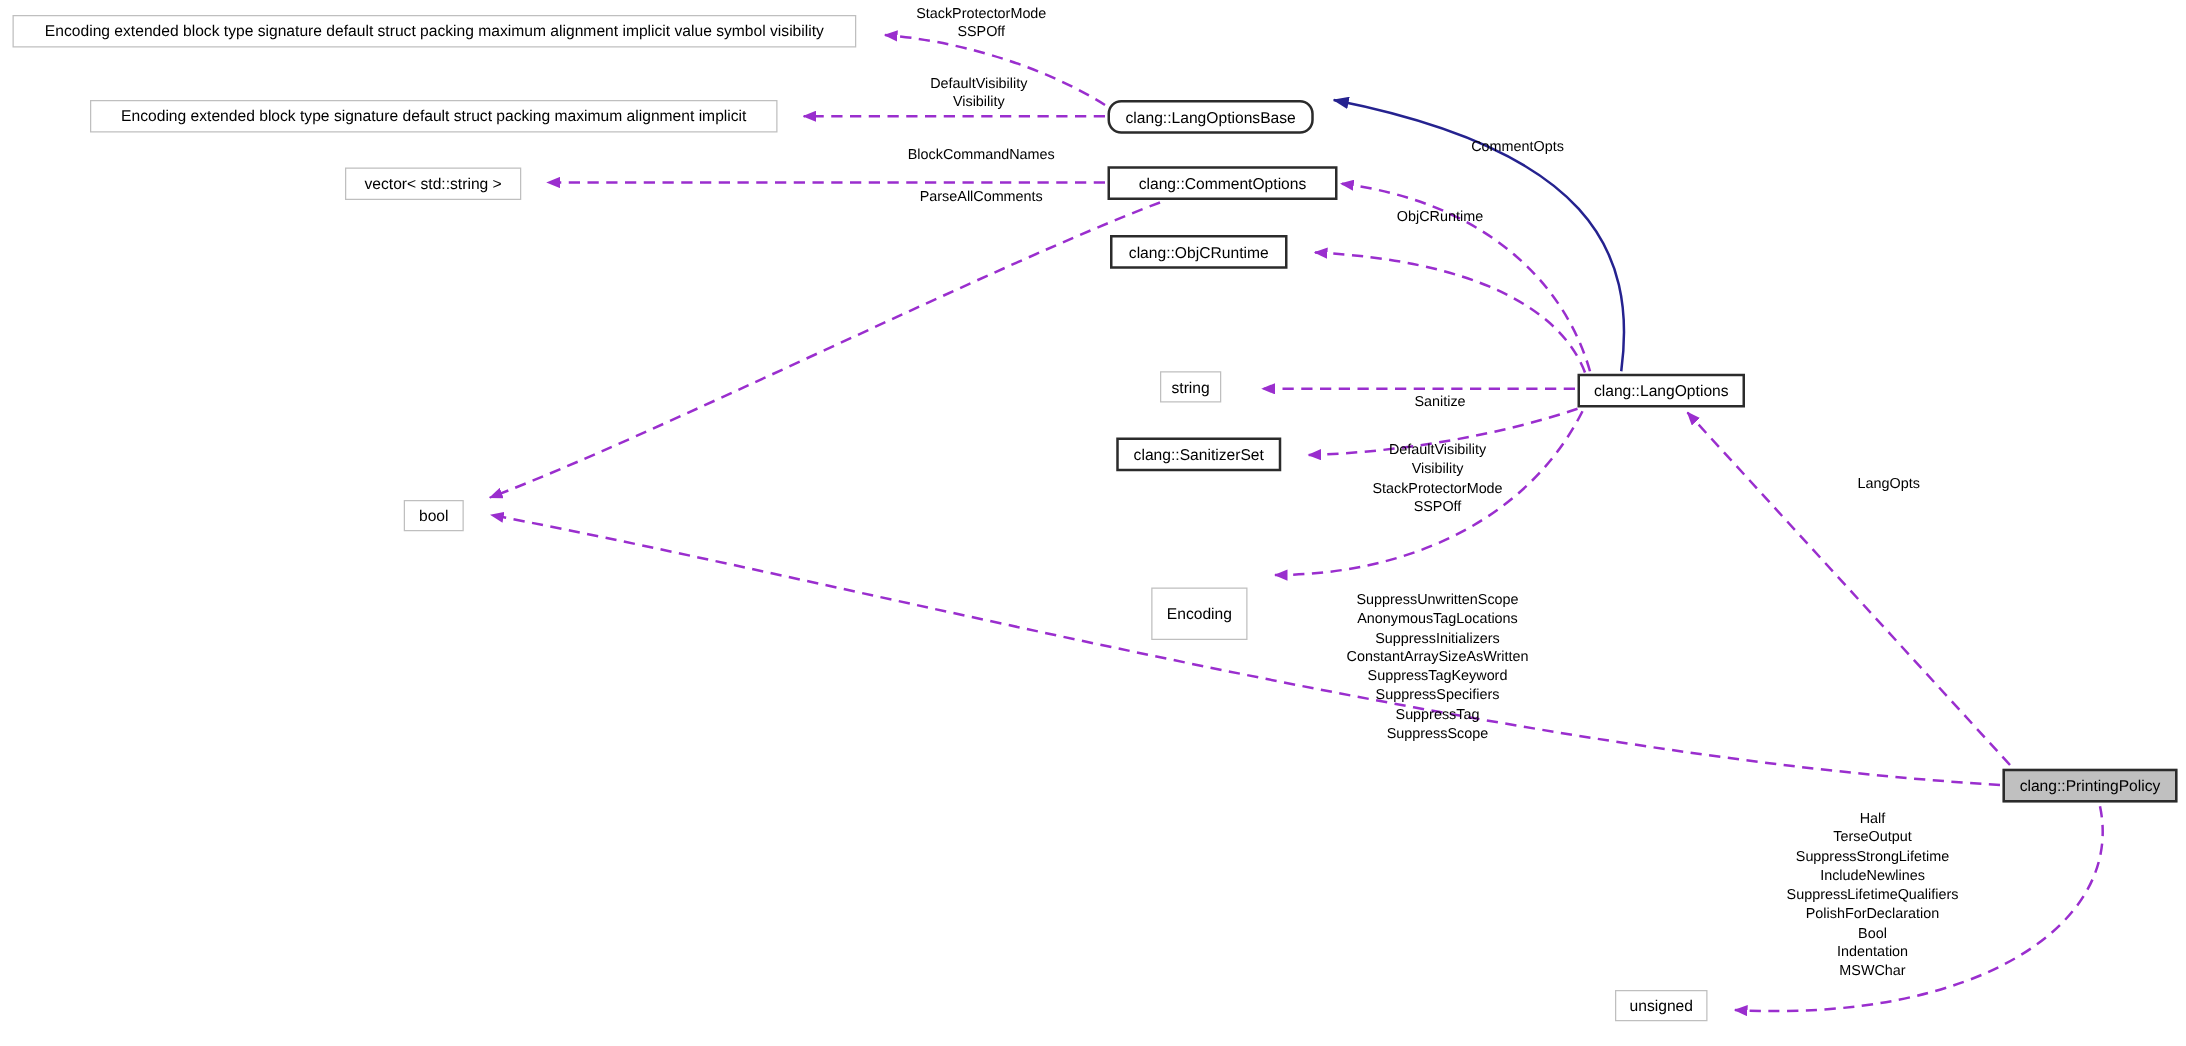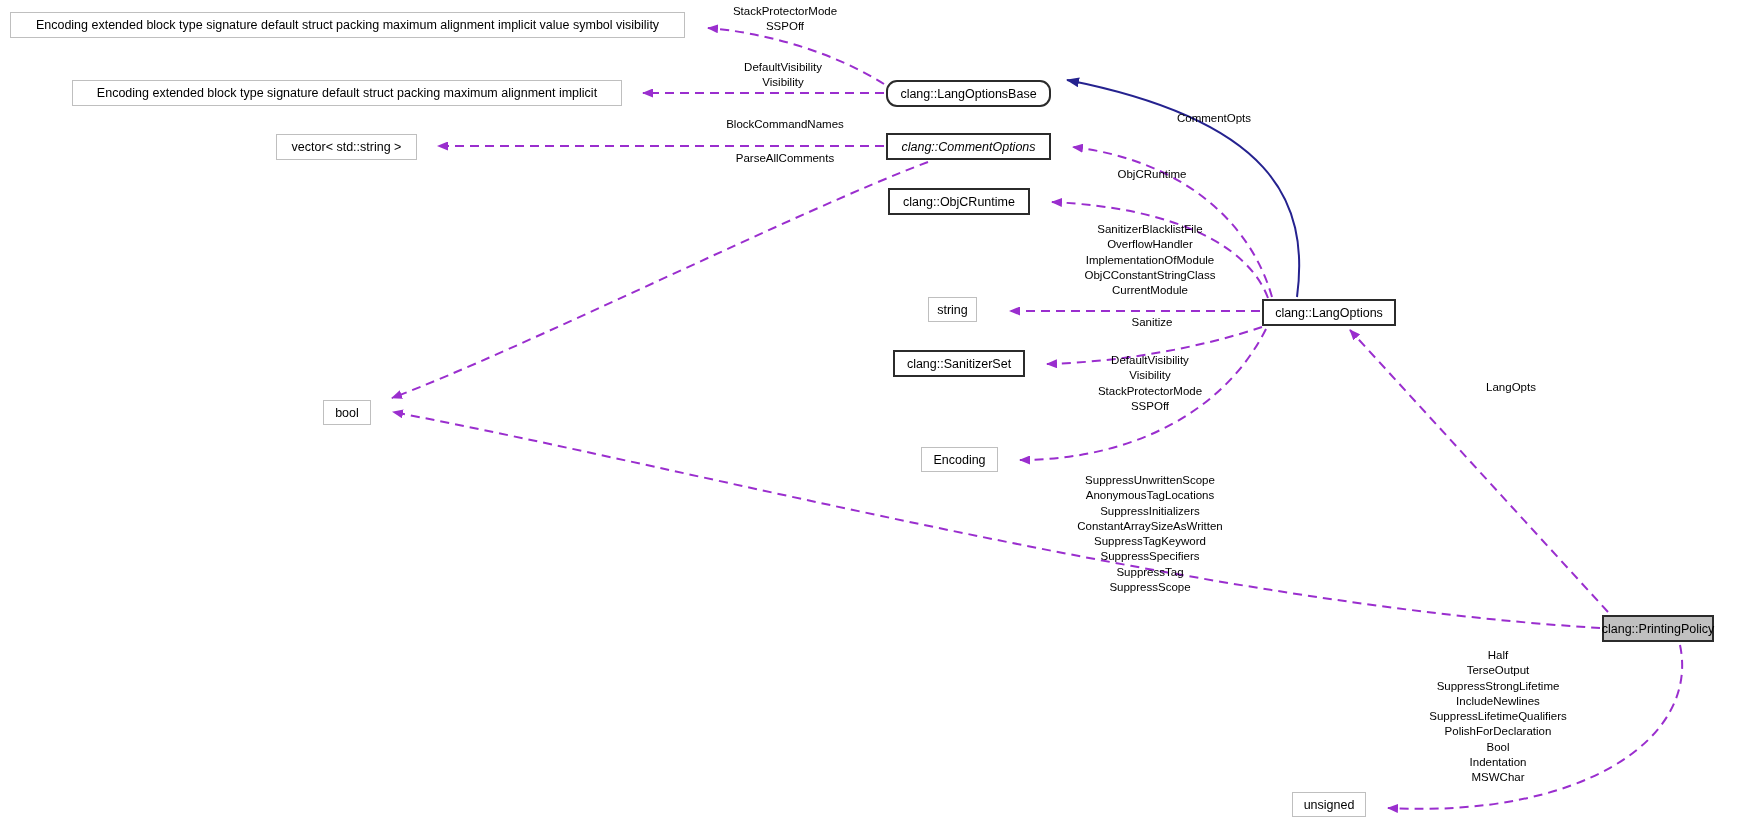--- a/index.html
+++ b/index.html
@@ -102,57 +102,52 @@
   </svg>
 
   <div class="node plain" style="left:10px;top:12px;width:675px;height:26px;">Encoding extended block type signature default struct packing maximum alignment implicit value symbol visibility</div>
 
   <div class="node plain" style="left:72px;top:80px;width:550px;height:26px;">Encoding extended block type signature default struct packing maximum alignment implicit</div>
 
   <div class="node plain" style="left:276px;top:134px;width:141px;height:26px;">vector&lt; std::string &gt;</div>
 
   <div class="node klass" style="left:886px;top:80px;width:165px;height:27px;border-radius:11px;">clang::LangOptionsBase</div>
 
-  <div class="node klass" style="left:886px;top:133px;width:165px;height:27px;font-style:italic;">clang::CommentOptions</div>
+  <div class="node klass" style="left:886px;top:133px;width:184px;height:27px;">clang::CommentOptions</div>
 
   <div class="node klass" style="left:888px;top:188px;width:142px;height:27px;">clang::ObjCRuntime</div>
 
   <div class="node plain" style="left:928px;top:297px;width:49px;height:25px;">string</div>
 
   <div class="node klass" style="left:893px;top:350px;width:132px;height:27px;">clang::SanitizerSet</div>
 
-  <div class="node plain" style="left:921px;top:447px;width:77px;height:25px;text-align:right;">Encoding</div>
+  <div class="node plain" style="left:921px;top:470px;width:77px;height:42px;text-align:right;">Encoding</div>
 
   <div class="node plain" style="left:323px;top:400px;width:48px;height:25px;">bool</div>
 
   <div class="node klass" style="left:1262px;top:299px;width:134px;height:27px;">clang::LangOptions</div>
 
-  <div class="node current" style="left:1602px;top:615px;width:112px;height:27px;">clang::PrintingPolicy</div>
+  <div class="node current" style="left:1602px;top:615px;width:140px;height:27px;">clang::PrintingPolicy</div>
 
   <div class="node plain" style="left:1292px;top:792px;width:74px;height:25px;">unsigned</div>
 
   <div class="edge-label" style="left:785px;top:4px;">StackProtectorMode
 SSPOff</div>
 
   <div class="edge-label" style="left:783px;top:60px;">DefaultVisibility
 Visibility</div>
 
   <div class="edge-label" style="left:785px;top:117px;">BlockCommandNames</div>
 
   <div class="edge-label" style="left:785px;top:151px;">ParseAllComments</div>
 
   <div class="edge-label" style="left:1214px;top:111px;">CommentOpts</div>
 
   <div class="edge-label" style="left:1152px;top:167px;">ObjCRuntime</div>
 
-  <div class="edge-label" style="left:1150px;top:222px;">SanitizerBlacklistFile
-OverflowHandler
-ImplementationOfModule
-ObjCConstantStringClass
-CurrentModule</div>
 
   <div class="edge-label" style="left:1152px;top:315px;">Sanitize</div>
 
   <div class="edge-label" style="left:1150px;top:353px;">DefaultVisibility
 Visibility
 StackProtectorMode
 SSPOff</div>
 
   <div class="edge-label" style="left:1150px;top:473px;">SuppressUnwrittenScope
 AnonymousTagLocations

